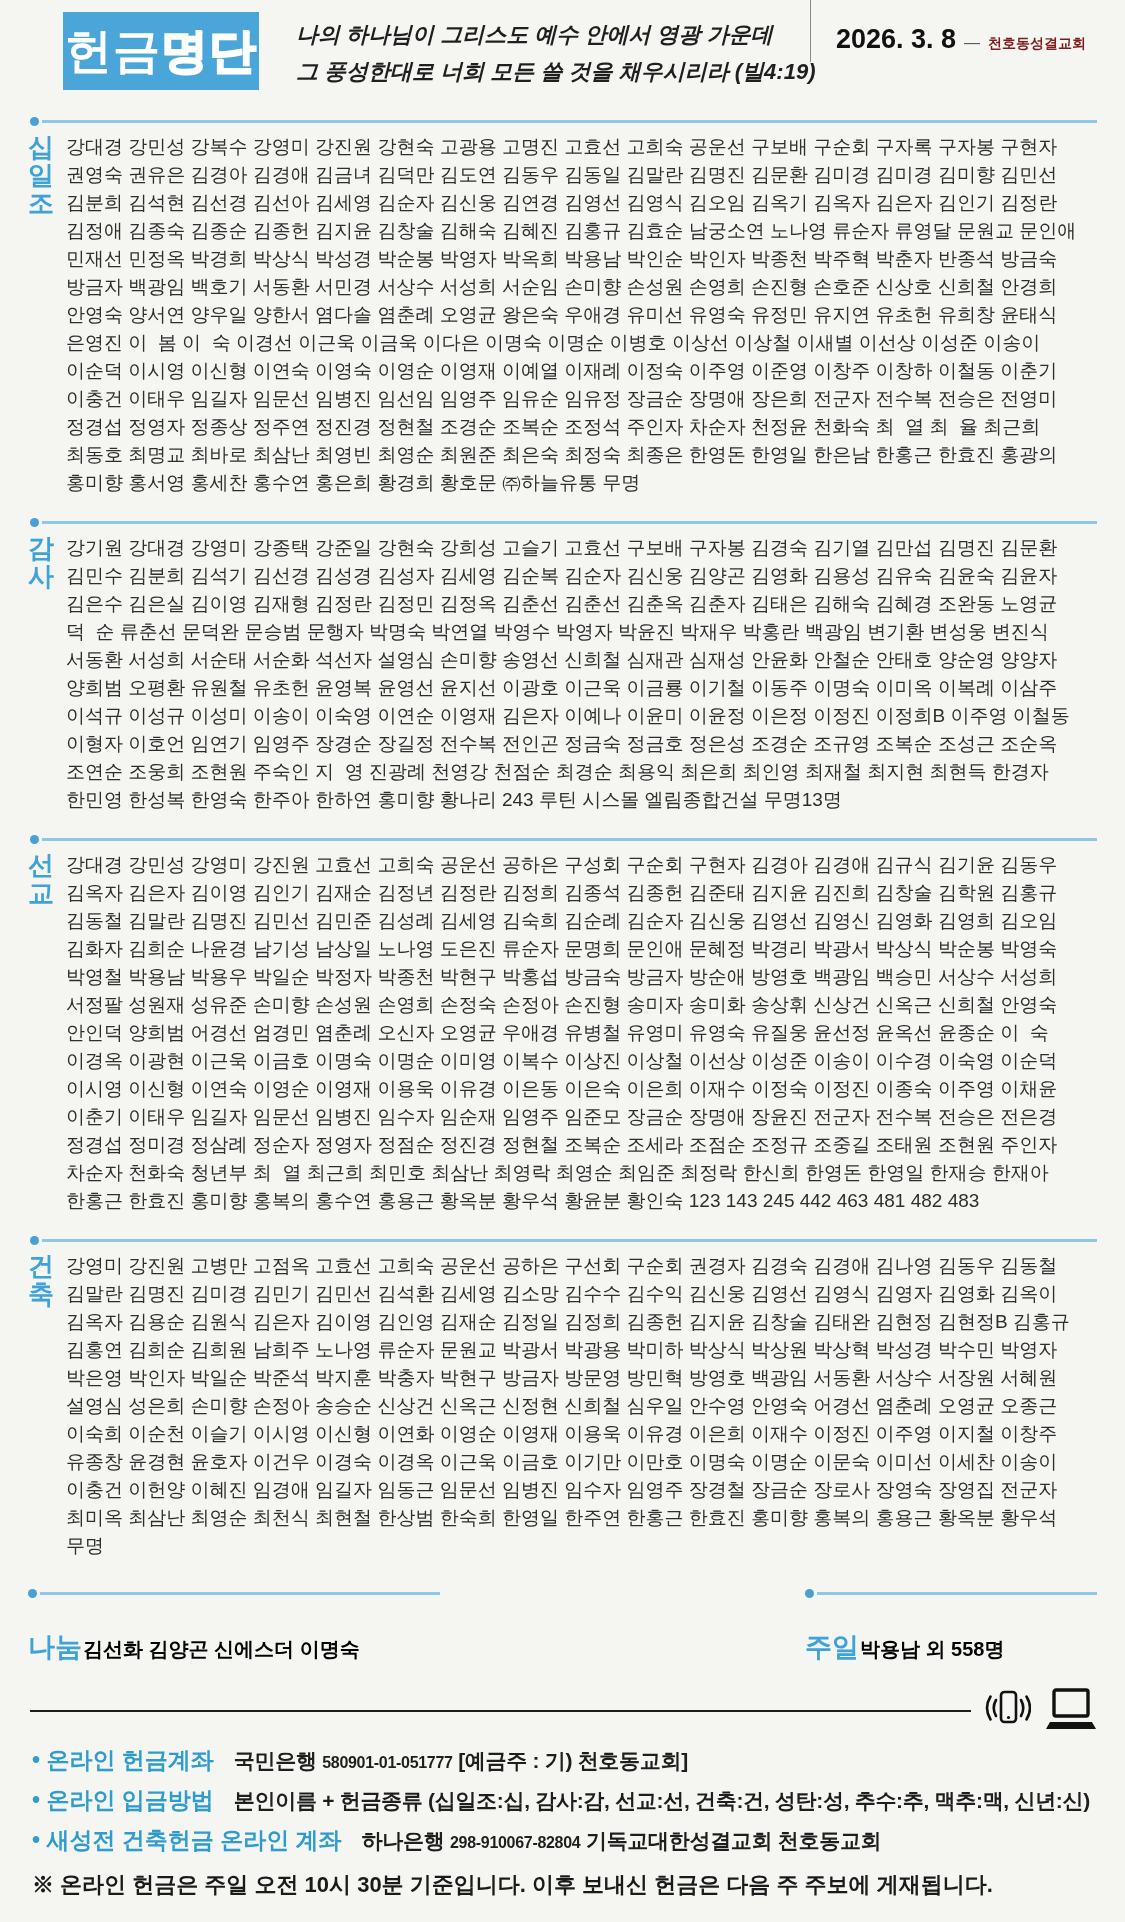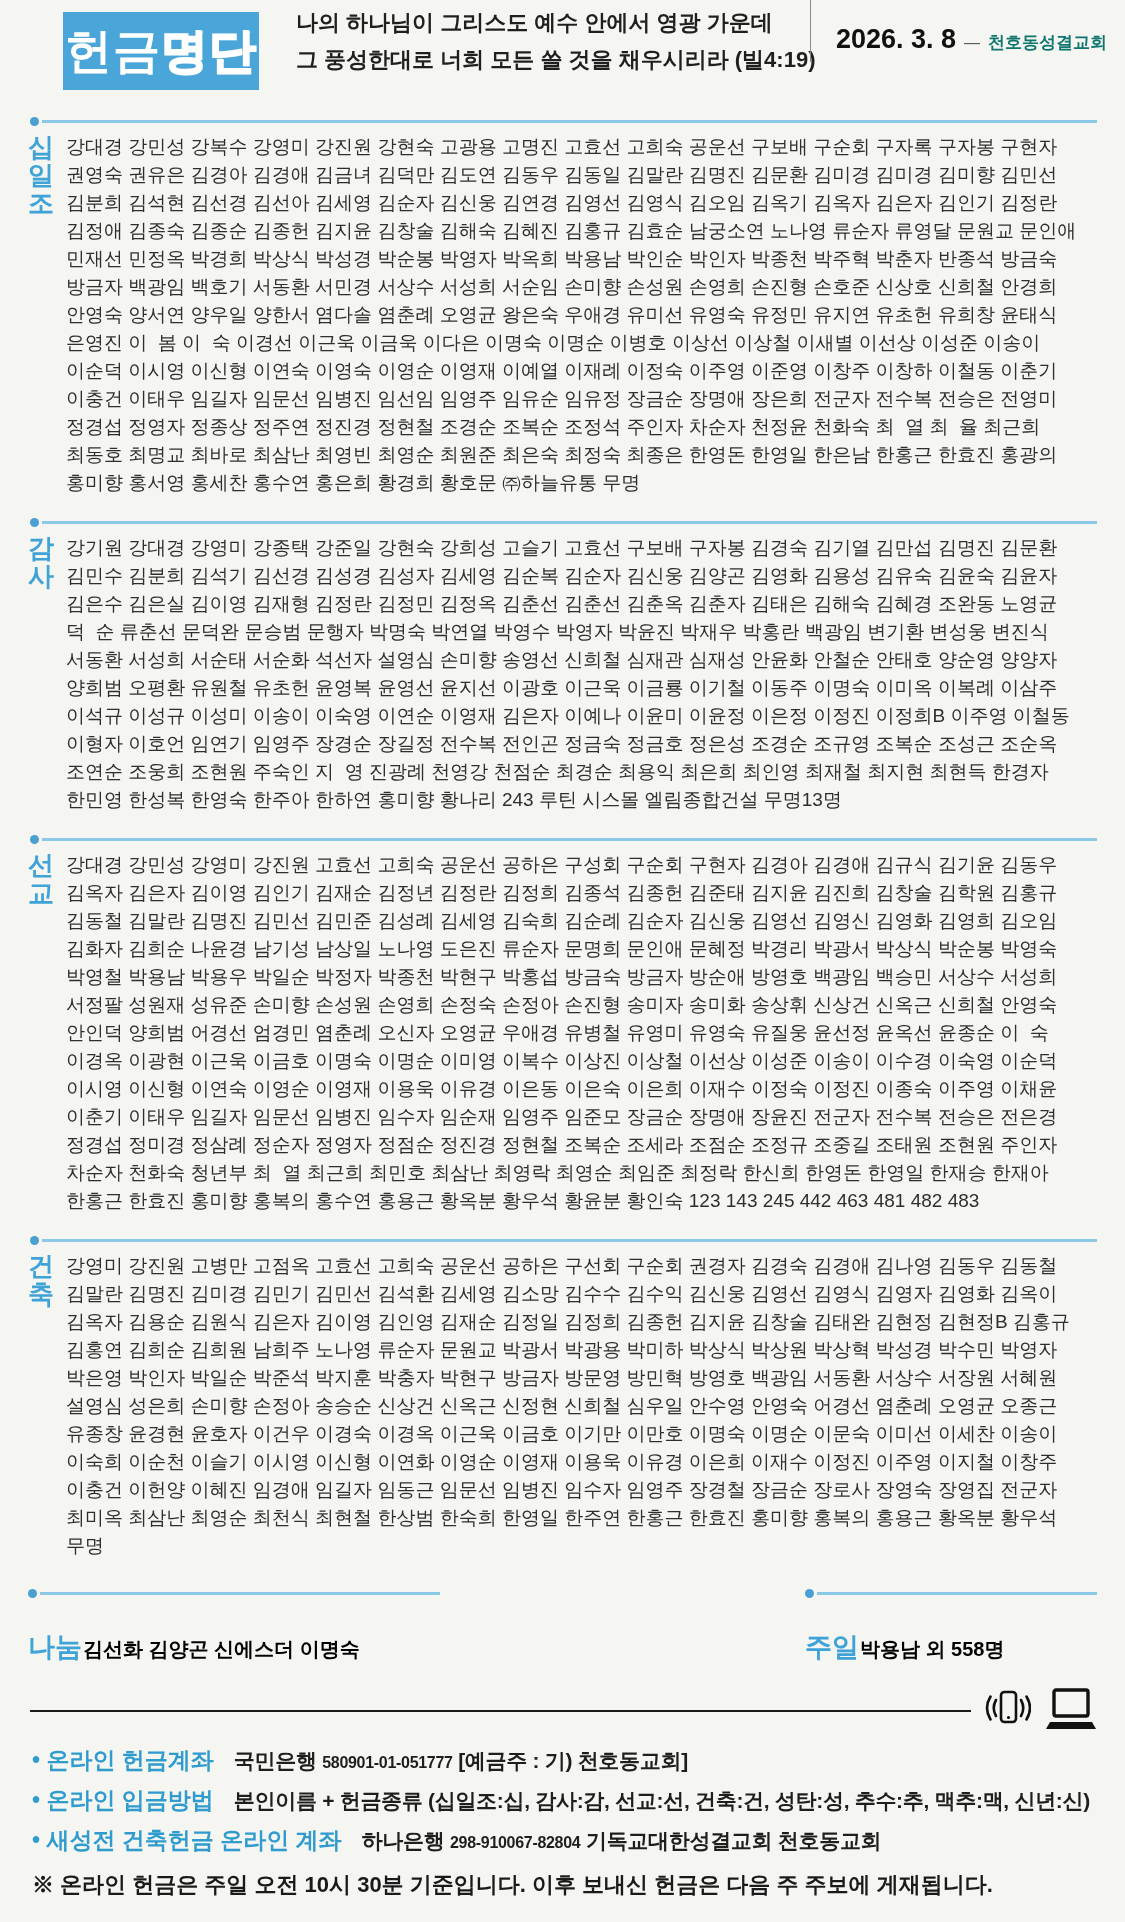--- a/index.html
+++ b/index.html
@@ -8,27 +8,27 @@
   .page { position:relative; width:1125px; height:1922px; }
 
   
   .header { position:relative; height:112px; }
   .logo-box { position:absolute; left:63px; top:12px; width:196px; height:78px;
               background:#4aa6d9; display:flex; align-items:center; justify-content:center; }
   .logo-filled { color:#ffffff; font-size:47px; font-weight:bold; letter-spacing:1px; }
   .logo-outline { font-size:47px; font-weight:bold; letter-spacing:1px;
                   color:transparent; -webkit-text-stroke:2px #ffffff; }
   @supports not (-webkit-text-stroke: 1px #000) { .logo-outline { color:#cfe9f8; } }
-  .verse { position:absolute; left:296px; top:4px; font-weight:bold; font-size:22px;
-           line-height:37px; color:#1f1f1f; }
+  .verse { position:absolute; left:296px; top:16px; font-weight:bold; font-size:22px;
+           line-height:37px; color:#1f1f1f;font-style:italic; }
   .header-vline { position:absolute; left:810px; top:0; width:1px; height:62px; background:#8a8a8a; }
   .date-wrap { position:absolute; left:836px; top:24px; display:flex; align-items:baseline; gap:8px; white-space:nowrap; }
   .date-text { font-size:27px; font-weight:bold; color:#111; }
   .date-dash { font-size:16px; color:#555; }
-  .church-name { font-size:17px; font-weight:bold; color:#0f766e; }
+  .church-name { font-size:14px; font-weight:bold; color:#7f1d1d; }
 
   
   .sections-root { padding:0 26px 0 28px; }
   .section { margin-top:24px; }
   .section:first-child { margin-top:8px; }
   .section-rule { position:relative; height:3px; background:#8cc9e9; margin:0 2px 10px 14px; }
   .divider-dot { position:absolute; left:-12px; top:-3px; width:9px; height:9px;
                  border-radius:50%; background:#4aa0d3; display:block; }
   .section-body { display:flex; }
   .section-label { width:38px; flex:none; color:#3fa3d8; font-weight:bold;
@@ -171,22 +171,22 @@
             <div class="label-ch">건</div>
             <div class="label-ch">축</div>
           </div>
         <div class="section-lines">
             <div class="name-line">강영미 강진원 고병만 고점옥 고효선 고희숙 공운선 공하은 구선회 구순회 권경자 김경숙 김경애 김나영 김동우 김동철</div>
             <div class="name-line">김말란 김명진 김미경 김민기 김민선 김석환 김세영 김소망 김수수 김수익 김신웅 김영선 김영식 김영자 김영화 김옥이</div>
             <div class="name-line">김옥자 김용순 김원식 김은자 김이영 김인영 김재순 김정일 김정희 김종헌 김지윤 김창술 김태완 김현정 김현정B 김홍규</div>
             <div class="name-line">김홍연 김희순 김희원 남희주 노나영 류순자 문원교 박광서 박광용 박미하 박상식 박상원 박상혁 박성경 박수민 박영자</div>
             <div class="name-line">박은영 박인자 박일순 박준석 박지훈 박충자 박현구 방금자 방문영 방민혁 방영호 백광임 서동환 서상수 서장원 서혜원</div>
             <div class="name-line">설영심 성은희 손미향 손정아 송승순 신상건 신옥근 신정현 신희철 심우일 안수영 안영숙 어경선 염춘례 오영균 오종근</div>
+            <div class="name-line">이숙희 이순천 이슬기 이시영 이신형 이연화 이영순 이영재 이용욱 이유경 이은희 이재수 이정진 이주영 이지철 이창주</div>
             <div class="name-line">유종창 윤경현 윤호자 이건우 이경숙 이경옥 이근욱 이금호 이기만 이만호 이명숙 이명순 이문숙 이미선 이세찬 이송이</div>
-            <div class="name-line">이숙희 이순천 이슬기 이시영 이신형 이연화 이영순 이영재 이용욱 이유경 이은희 이재수 이정진 이주영 이지철 이창주</div>
             <div class="name-line">이충건 이헌양 이혜진 임경애 임길자 임동근 임문선 임병진 임수자 임영주 장경철 장금순 장로사 장영숙 장영집 전군자</div>
             <div class="name-line">최미옥 최삼난 최영순 최천식 최현철 한상범 한숙희 한영일 한주연 한홍근 한효진 홍미향 홍복의 홍용근 황옥분 황우석</div>
             <div class="name-line">무명</div>
           </div>
       </div>
     </div>
   </div>
 
   <div class="bottom-row">
     <div class="bottom-block nanum-block">

